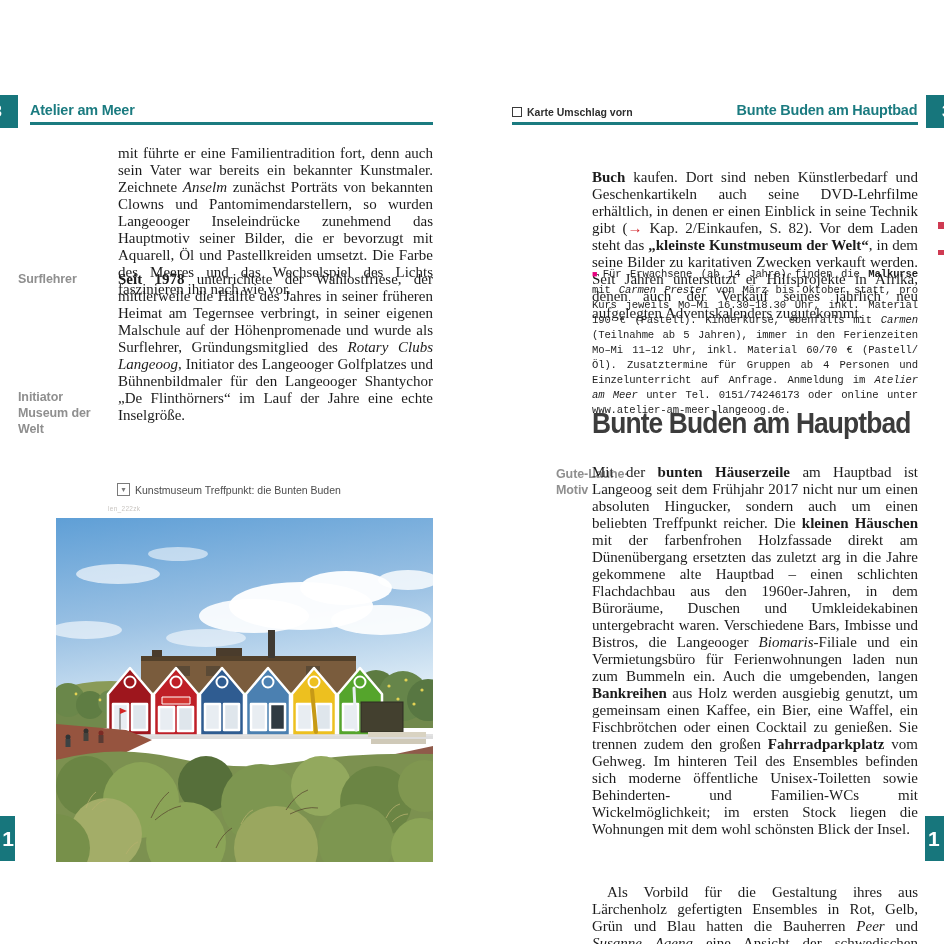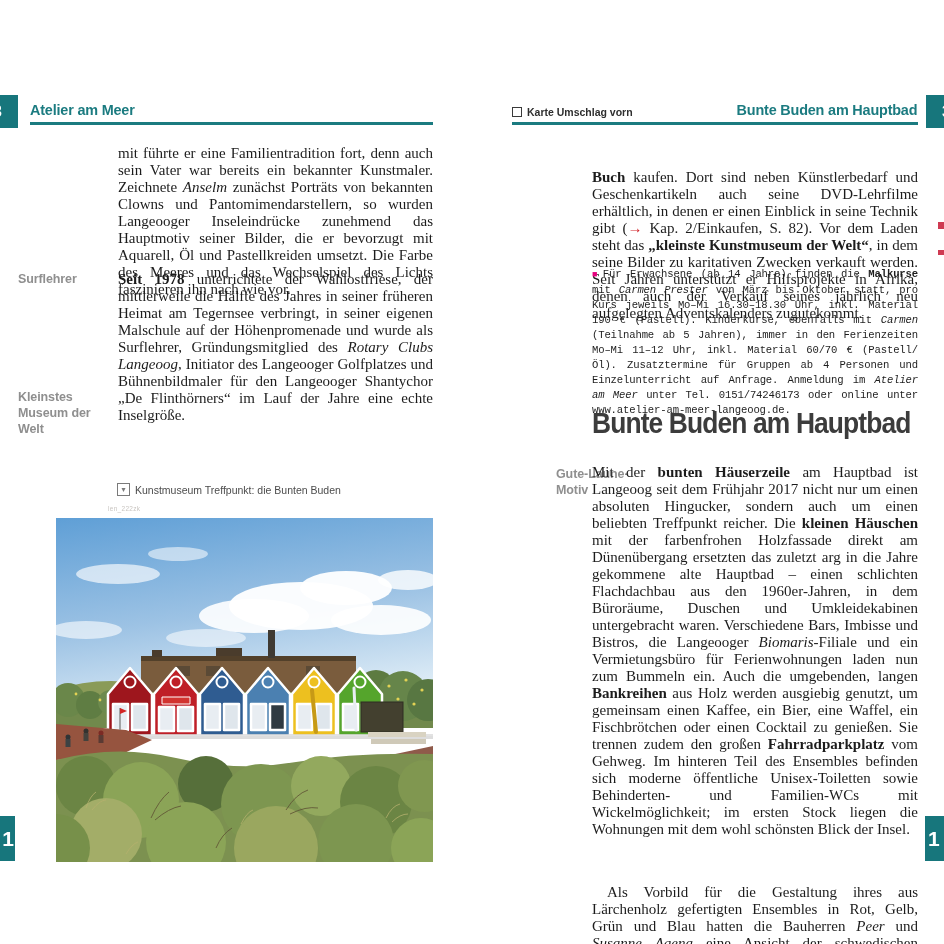--- a/index.html
+++ b/index.html
@@ -54,21 +54,21 @@
 <div class="abs" style="left:0;top:0;width:472px;height:944px;">
 
   <div class="abs tab tab-tl">
     <span>3</span>
   </div>
 
   <div class="abs runhead rh-left">Atelier am Meer</div>
   <div class="abs rule" style="left:30px;top:122px;width:403px;"></div>
 
   <div class="marginlabel" style="left:18px;top:271px;width:92px;">Surflehrer</div>
-  <div class="marginlabel" style="left:18px;top:389px;width:84px;">Kleinstes Museum der Welt</div>
+  <div class="marginlabel" style="left:18px;top:389px;width:84px;">Initiator Museum der Welt</div>
 
   <div class="col" style="left:118px;top:145px;width:315px;">
     <p><span>mit führte er eine Familientradition fort, denn auch sein Vater war bereits ein bekannter Kunstmaler. Zeichnete </span><span class="i">Anselm</span><span> zunächst Porträts von bekannten Clowns und Pantomimendarstellern, so wurden Langeooger Inseleindrücke zunehmend das Hauptmotiv seiner Bilder, die er bevorzugt mit Aquarell, Öl und Pastellkreiden umsetzt. Die Farbe des Meeres und das Wechselspiel des Lichts faszinieren ihn nach wie vor.</span></p>
   </div>
   <div class="col" style="left:118px;top:271px;width:315px;">
     <p><span class="b">Seit 1978</span><span> unterrichtete der Wahlostfriese, der mittlerweile die Hälfte des Jahres in seiner früheren Heimat am Tegernsee verbringt, in seiner eigenen Malschule auf der Höhenpromenade und wurde als Surflehrer, Gründungsmitglied des </span><span class="i">Rotary Clubs Langeoog</span><span>, Initiator des Langeooger Golfplatzes und Bühnenbildmaler für den Langeooger Shantychor „De Flinthörners“ im Lauf der Jahre eine echte Inselgröße.</span></p>
   </div>
 
   <div class="caption" style="left:117px;top:483px;">
     <span class="cap-icon">▾</span>

